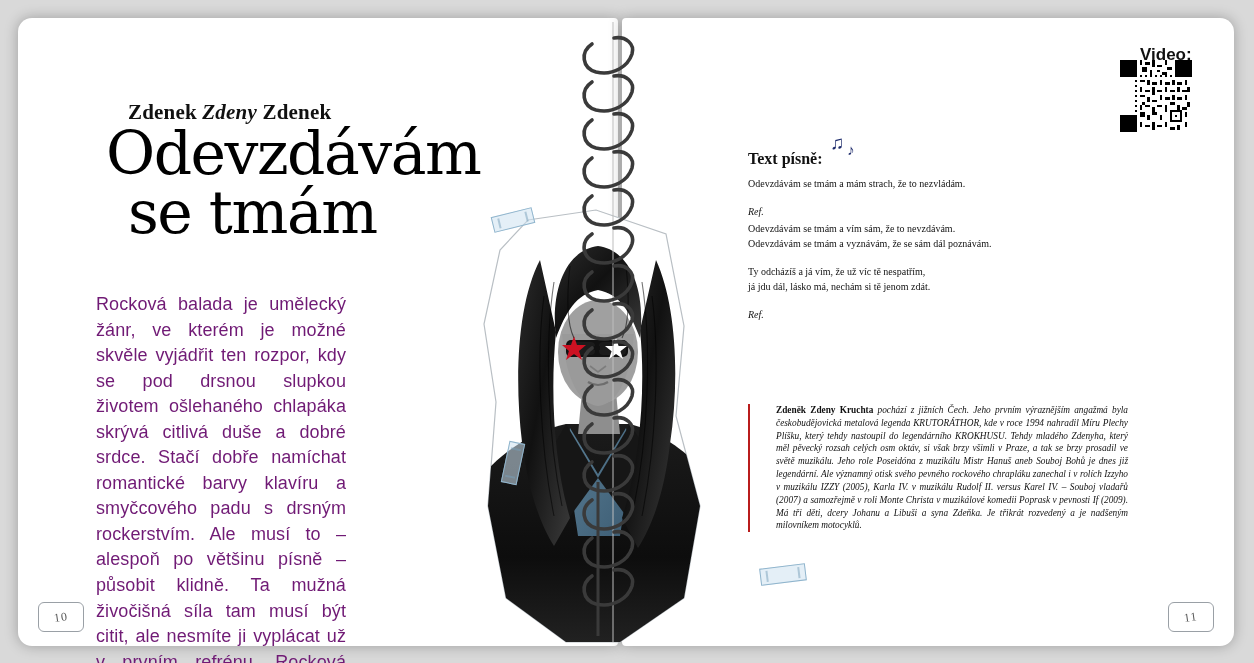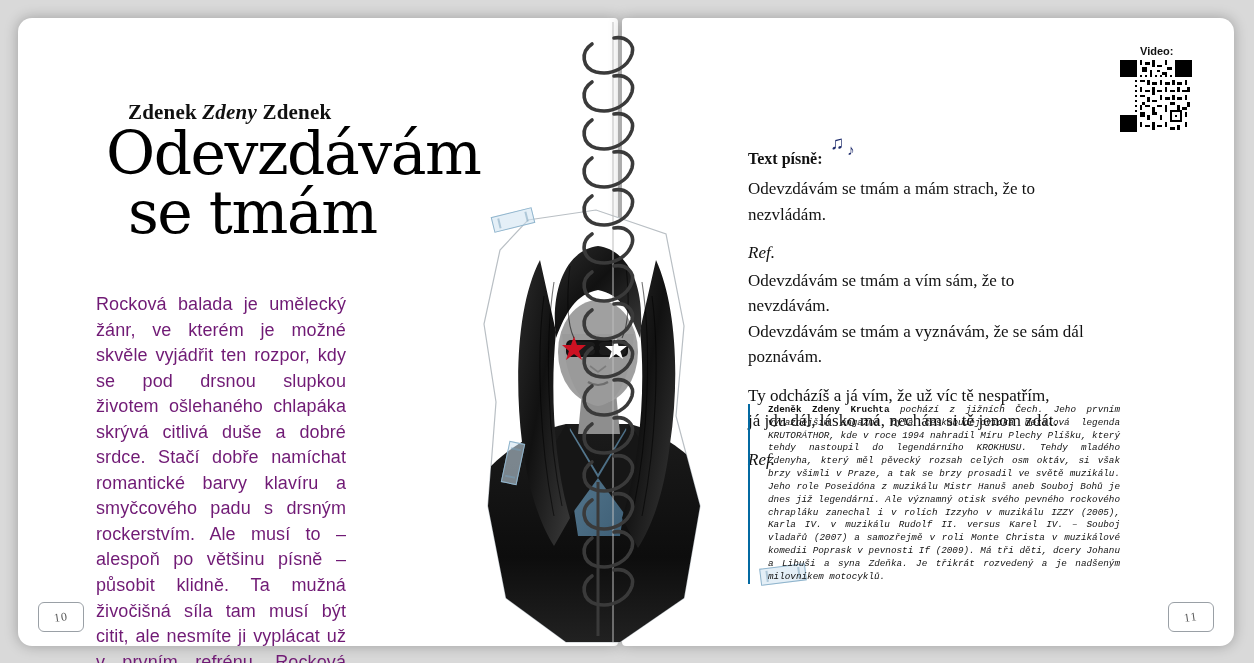--- a/index.html
+++ b/index.html
@@ -141,53 +141,53 @@
     letter-spacing: 3px;
   }
   #notes-icon .n2 { font-size: 15px; display: inline-block; transform: translateY(6px); }
 
   #lyrics {
     position: absolute;
     left: 748px;
     top: 176px;
     width: 340px;
     font-family: "Liberation Serif", serif;
-    font-size: 17px;
+    font-size: 10px;
     line-height: 1.5;
     color: #111;
   }
   #lyrics p { margin: 0 0 13px 0; }
   #lyrics .ref { font-style: italic; margin-bottom: 2px; }
   #lyrics .ref-alone { font-style: italic; margin-bottom: 0; }
 
   
   #bio {
     position: absolute;
     left: 748px;
     top: 404px;
     width: 352px;
-    border-left: 2px solid #0369a1;
-    padding-left: 18px;
-    font-family: Liberation Mono, monospace;
+    border-left: 2px solid #b91c1c;
+    padding-left: 26px;
+    font-family: Liberation Serif, serif;
     font-style: italic;
     font-size: 9.3px;
     line-height: 1.38;
     text-align: justify;
     color: #111;
   }
   #bio b { font-style: normal; font-weight: bold; }
 
   
   #video-label {
     position: absolute;
     left: 1140px;
     top: 45px;
     font-family: "Liberation Sans", sans-serif;
     font-weight: bold;
-    font-size: 11px;
+    font-size: 17px;
     color: #111;
   }
   #qr {
     position: absolute;
     left: 1120px;
     top: 60px;
     width: 72px;
     height: 72px;
   }
 

